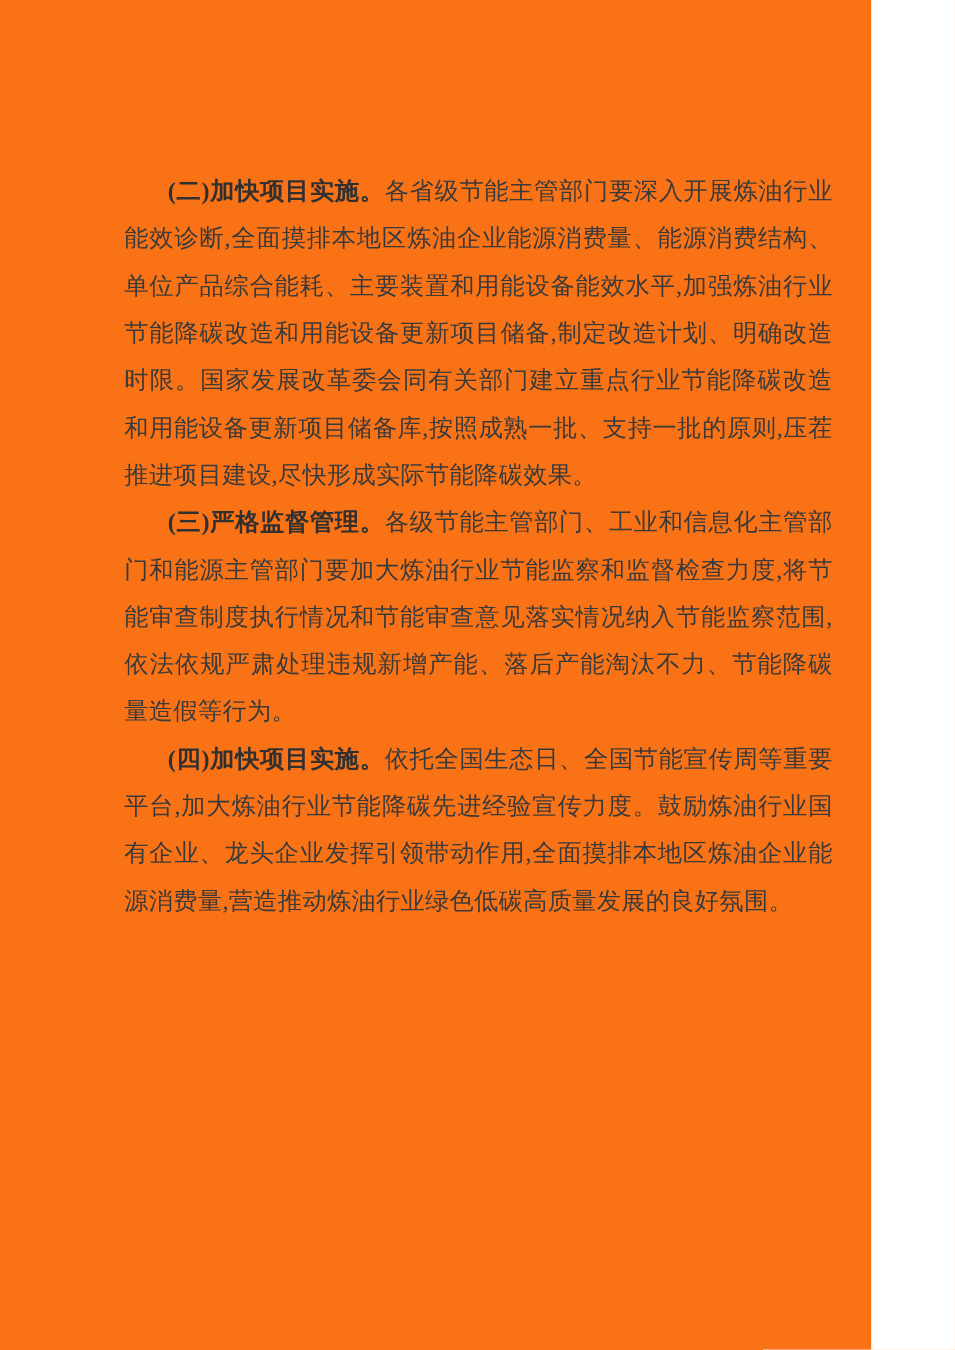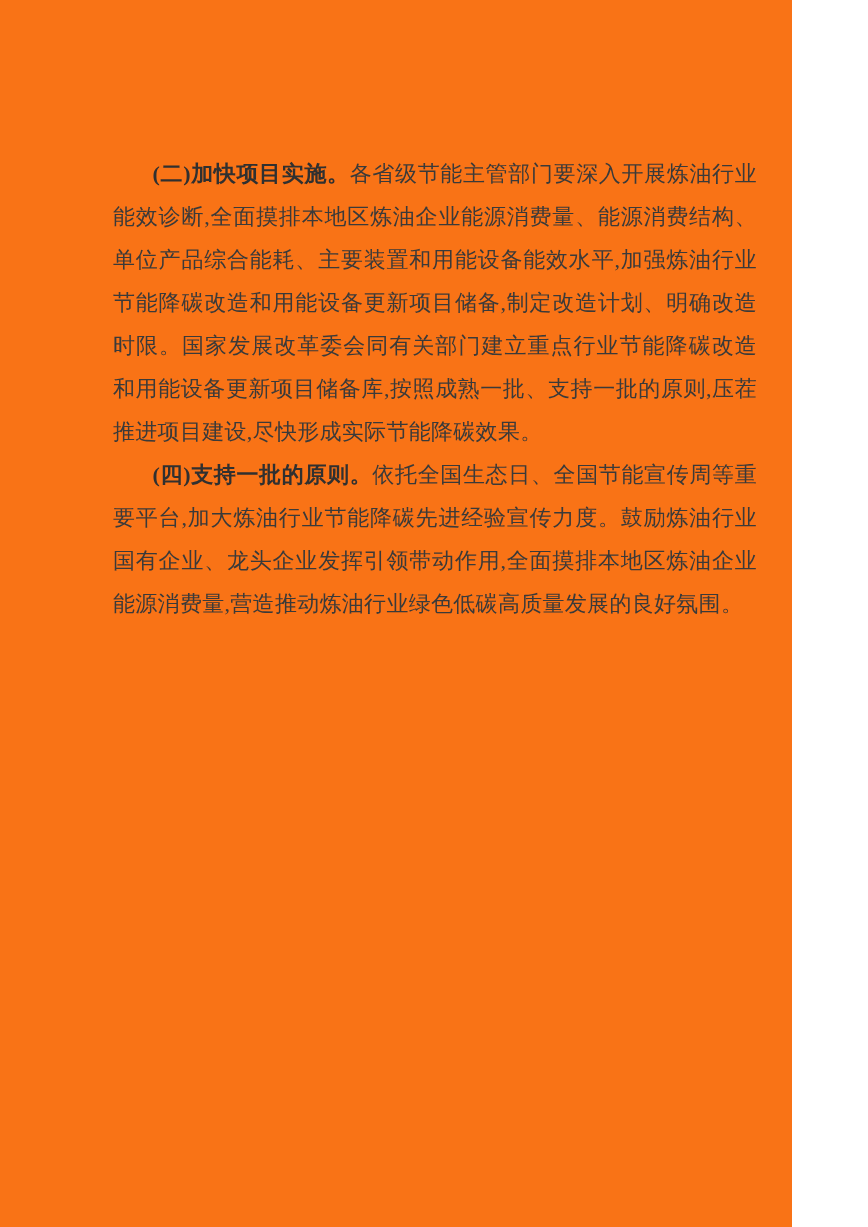--- a/index.html
+++ b/index.html
@@ -35,15 +35,16 @@
     font-weight: bold;
     color: #303030;
   }
 </style>
 </head>
 <body>
 
 <div class="page">
   <div class="content" id="doc-content">
       <p class="para"><span class="para-heading">(二)加快项目实施。</span><span>各省级节能主管部门要深入开展炼油行业能效诊断,全面摸排本地区炼油企业能源消费量、能源消费结构、单位产品综合能耗、主要装置和用能设备能效水平,加强炼油行业节能降碳改造和用能设备更新项目储备,制定改造计划、明确改造时限。国家发展改革委会同有关部门建立重点行业节能降碳改造和用能设备更新项目储备库,按照成熟一批、支持一批的原则,压茬推进项目建设,尽快形成实际节能降碳效果。</span></p>
-      <p class="para"><span class="para-heading">(四)支持一批的原则。</span><span>依托全国生态日、全国节能宣传周等重要平台,加大炼油行业节能降碳先进经验宣传力度。鼓励炼油行业国有企业、龙头企业发挥引领带动作用,全面摸排本地区炼油企业能源消费量,营造推动炼油行业绿色低碳高质量发展的良好氛围。</span></p>
+      <p class="para"><span class="para-heading">(三)严格监督管理。</span><span>各级节能主管部门、工业和信息化主管部门和能源主管部门要加大炼油行业节能监察和监督检查力度,将节能审查制度执行情况和节能审查意见落实情况纳入节能监察范围,依法依规严肃处理违规新增产能、落后产能淘汰不力、节能降碳量造假等行为。</span></p>
+      <p class="para"><span class="para-heading">(四)加快项目实施。</span><span>依托全国生态日、全国节能宣传周等重要平台,加大炼油行业节能降碳先进经验宣传力度。鼓励炼油行业国有企业、龙头企业发挥引领带动作用,全面摸排本地区炼油企业能源消费量,营造推动炼油行业绿色低碳高质量发展的良好氛围。</span></p>
     </div>
 </div>
 
 </body></html>

